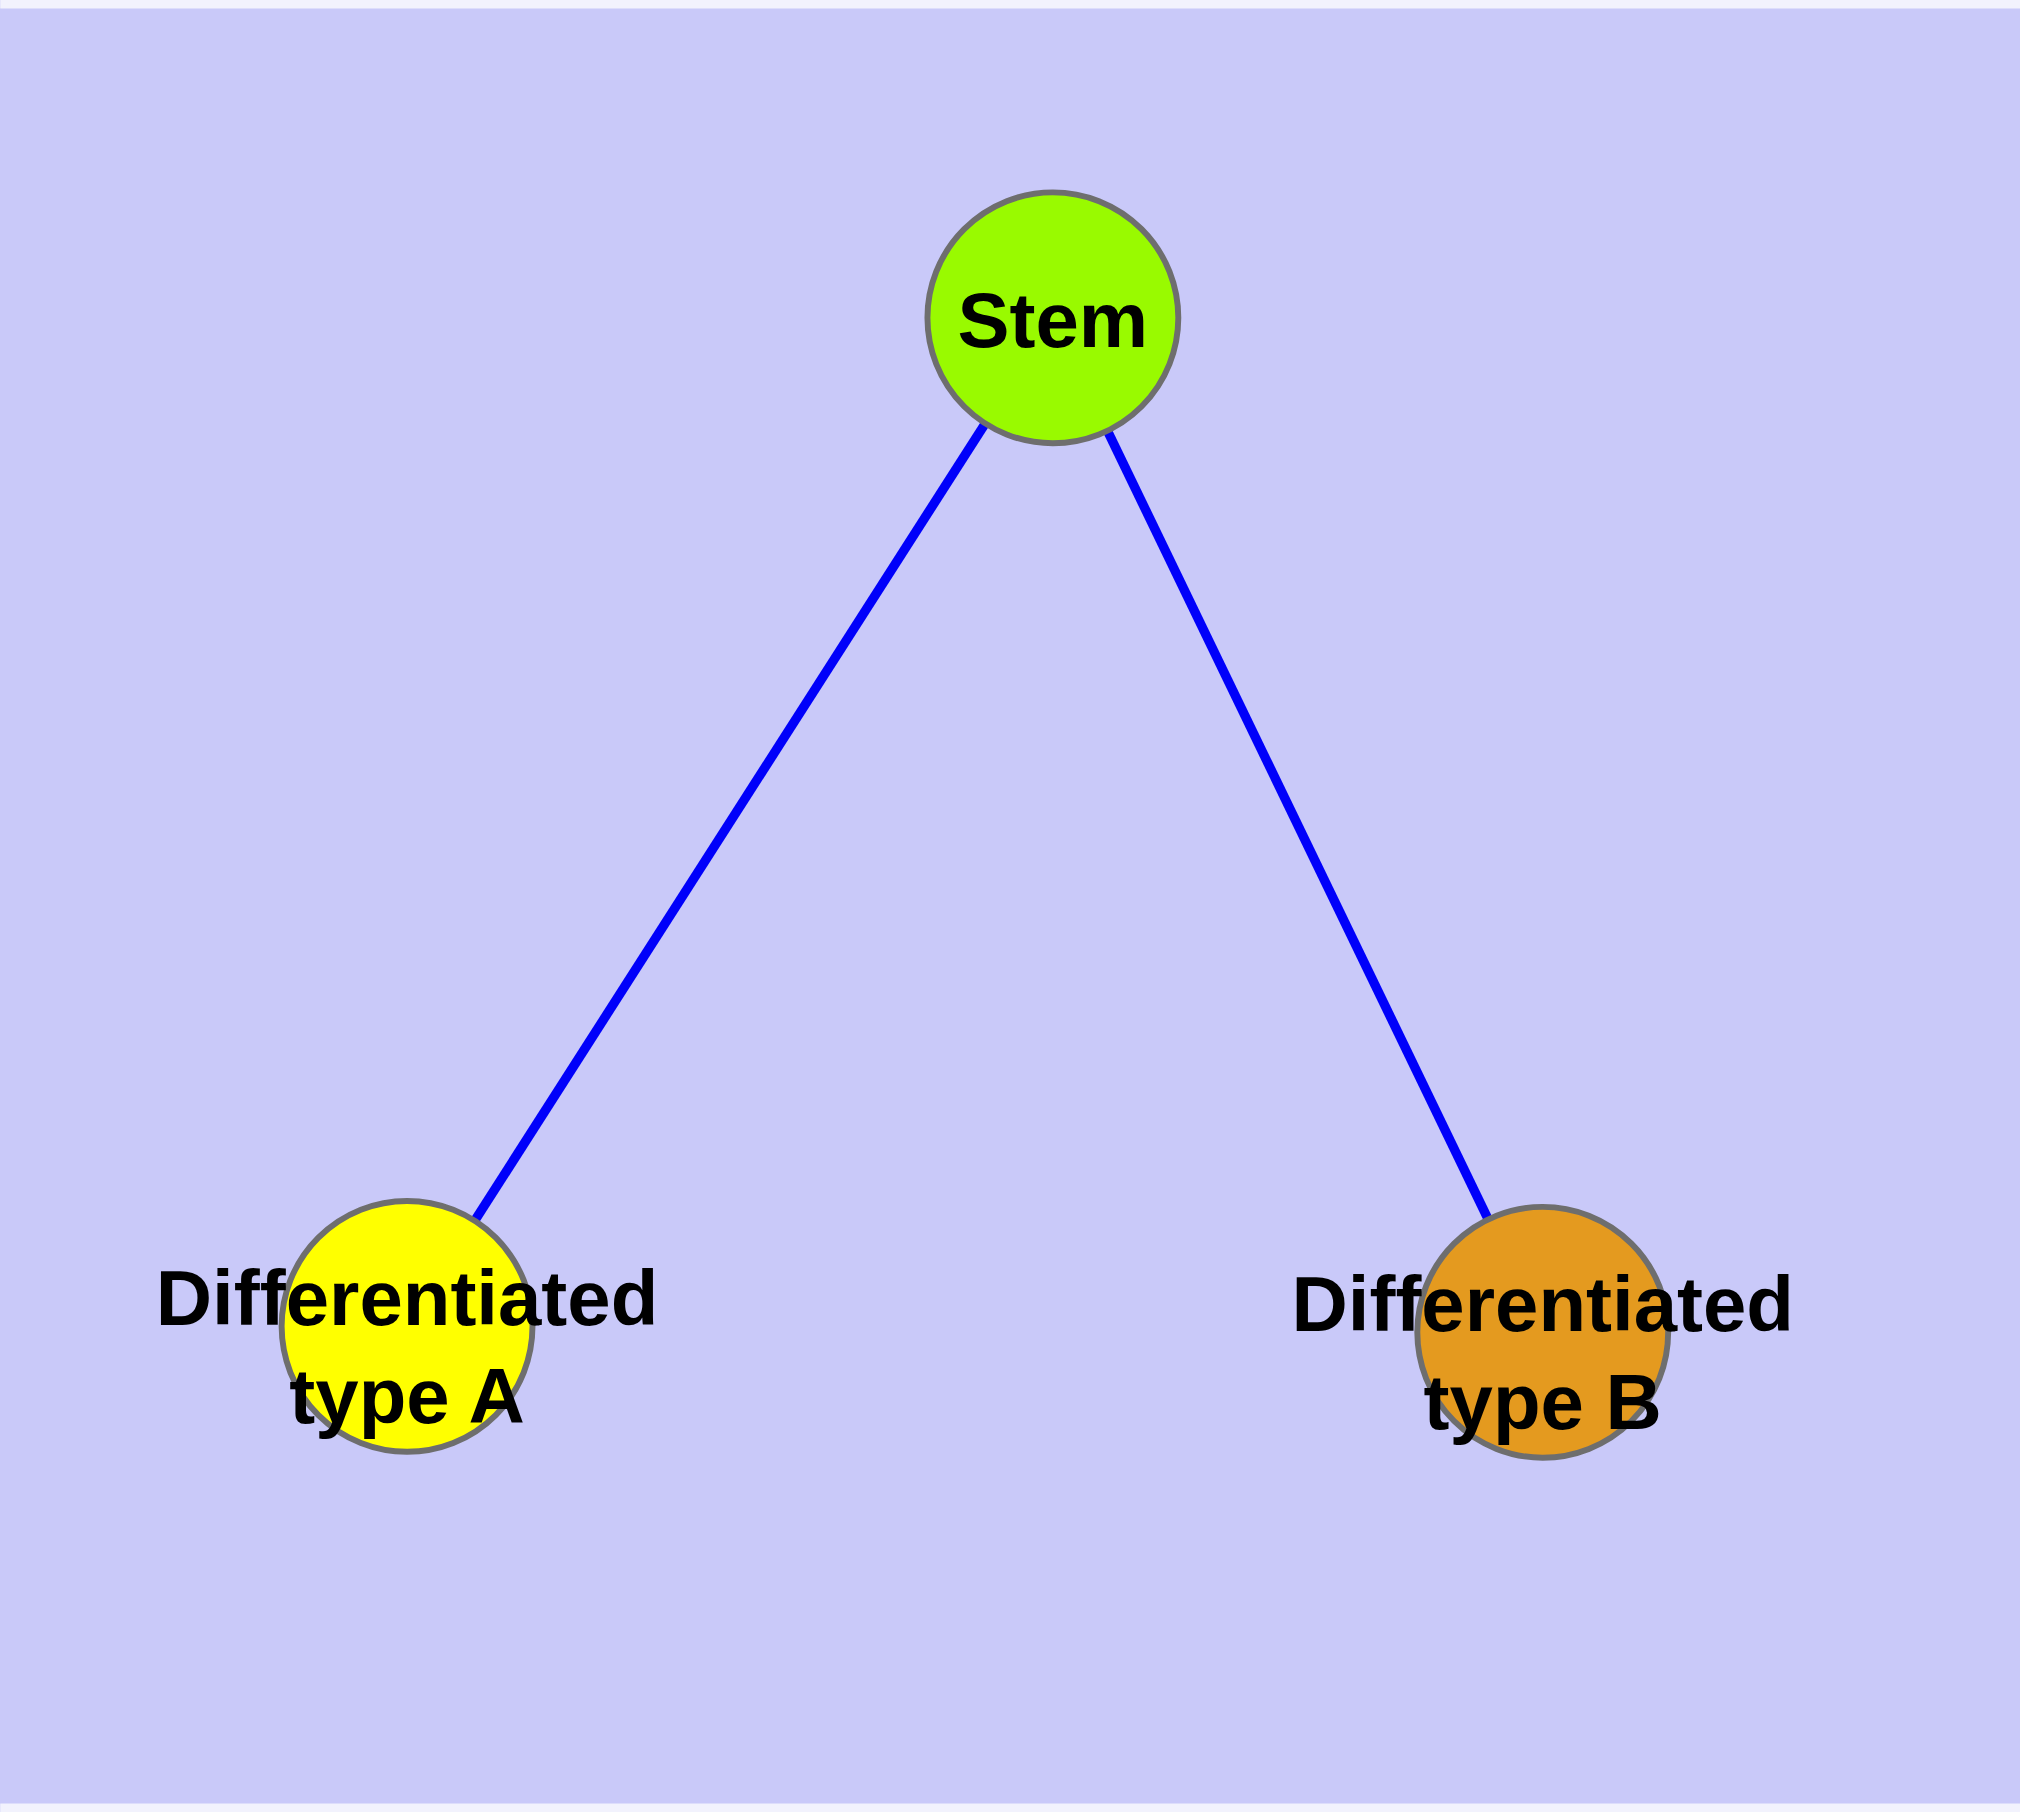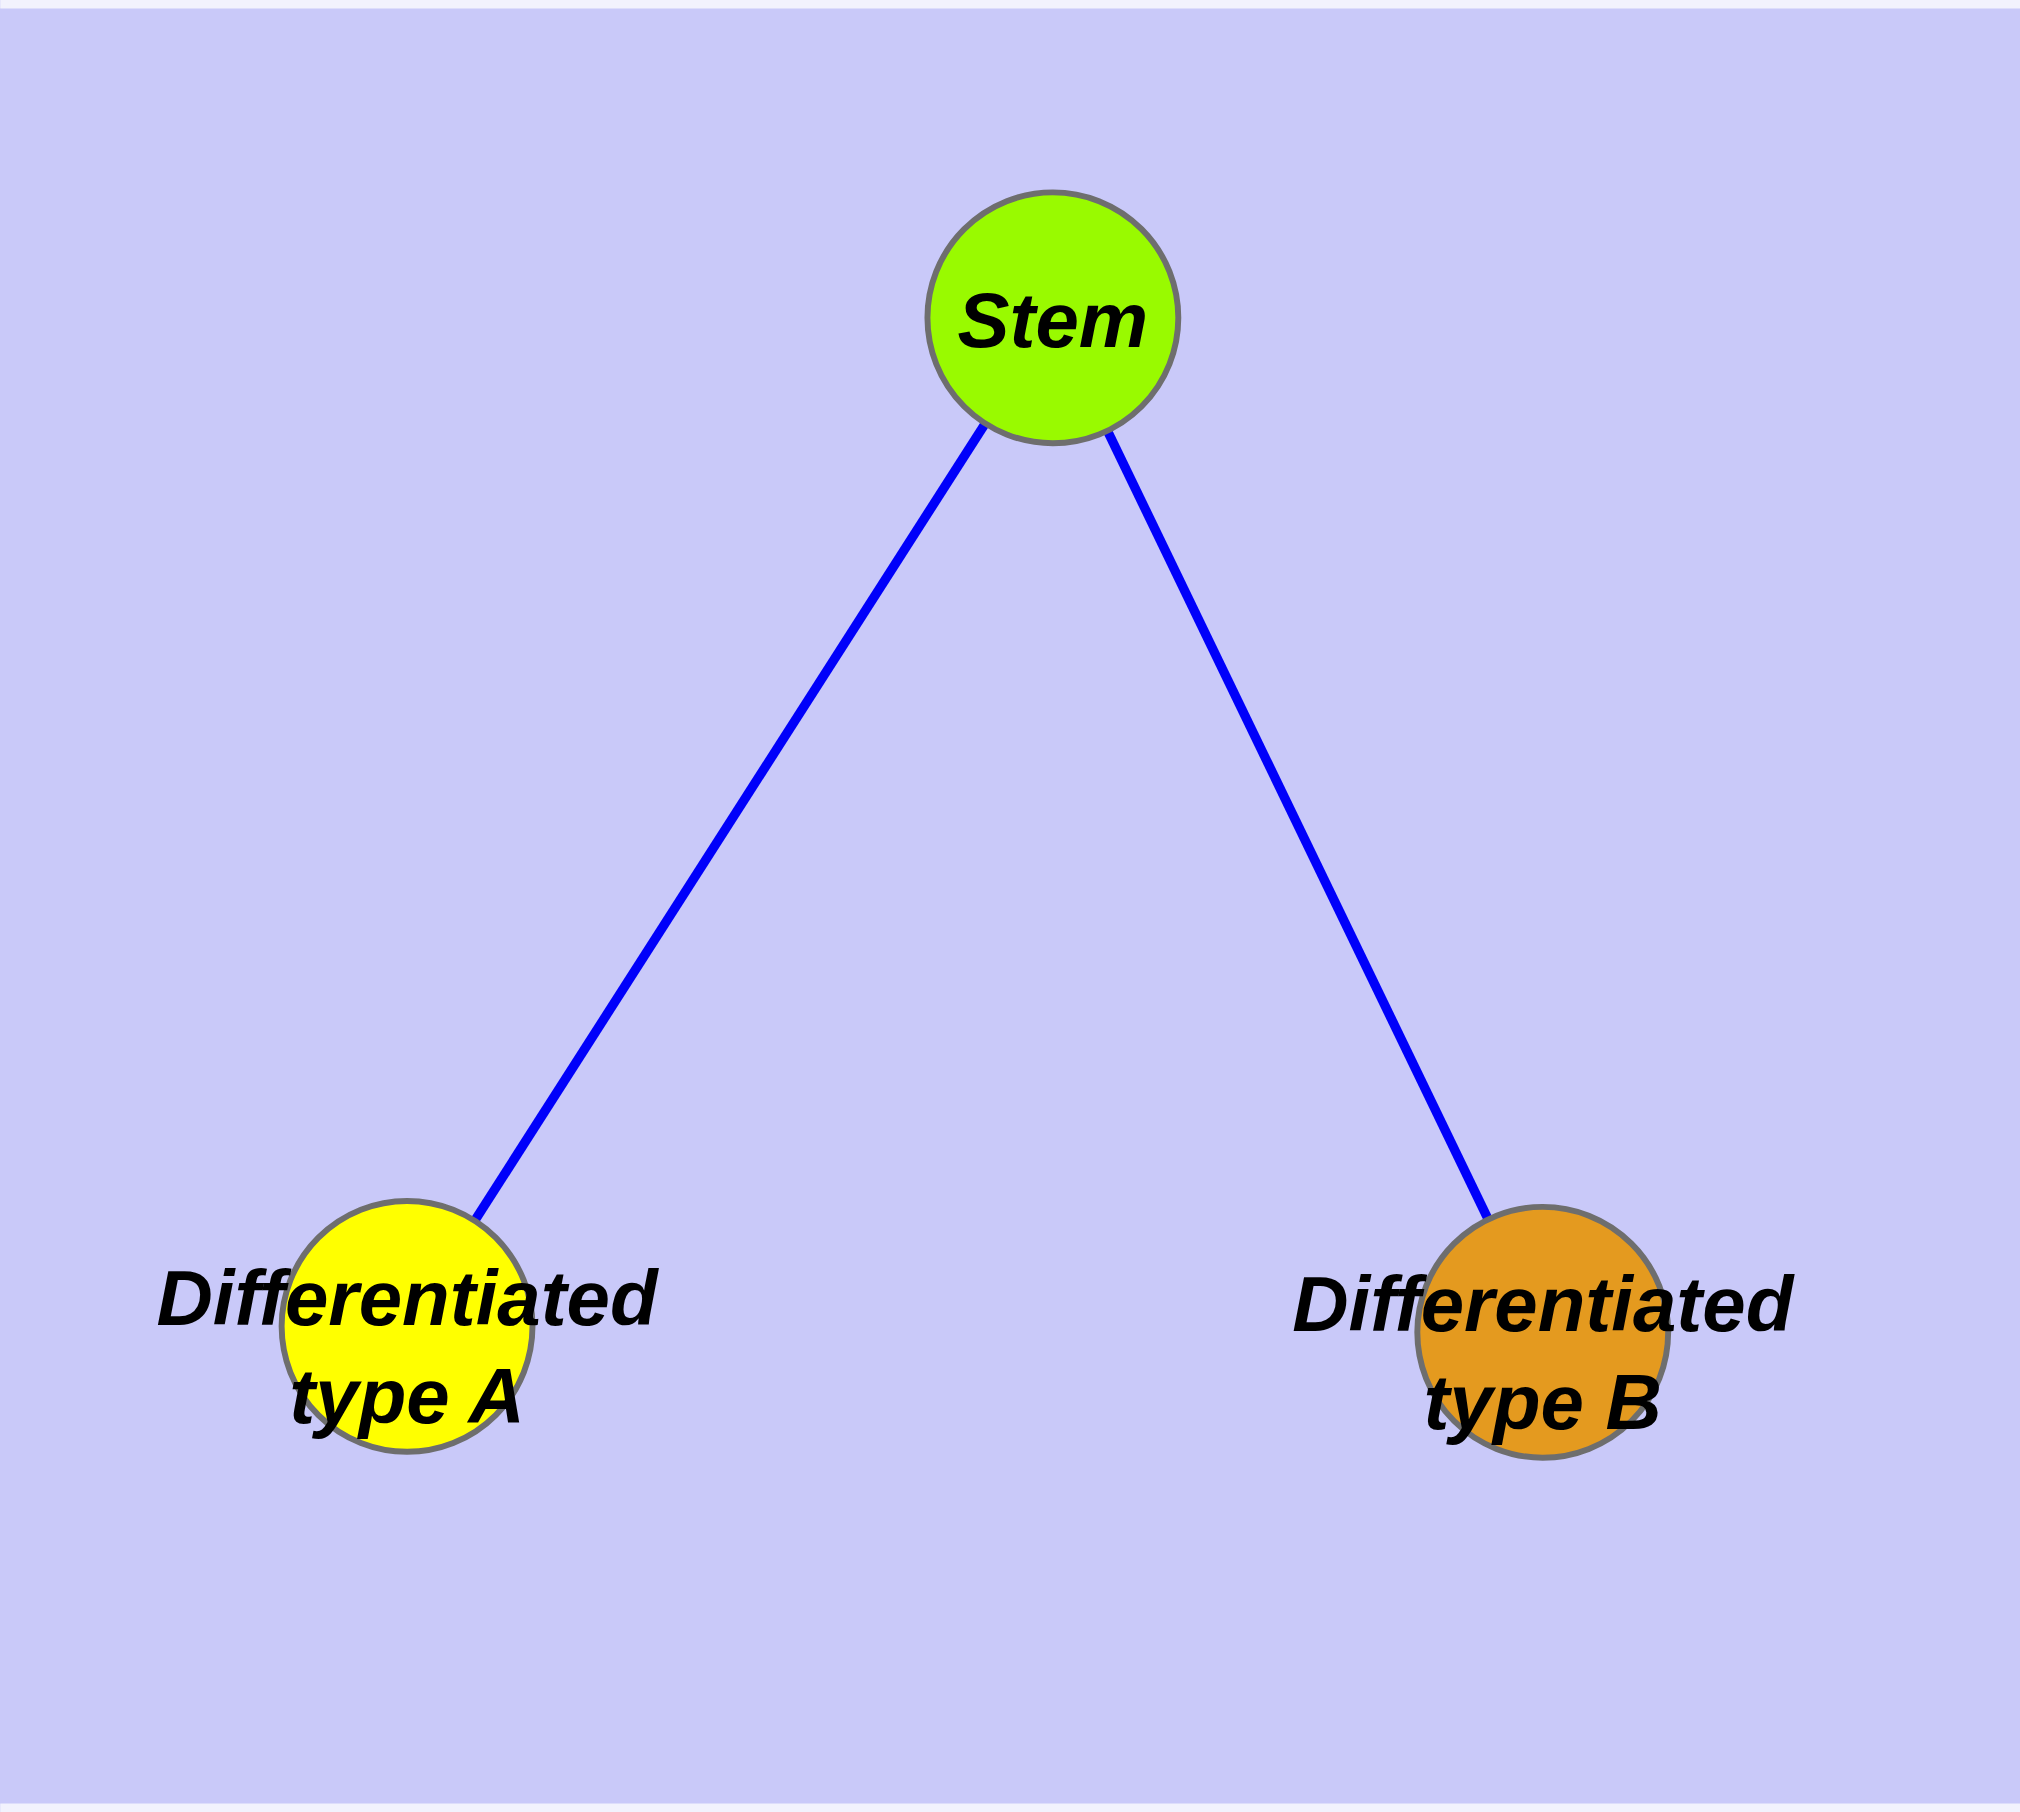--- a/index.html
+++ b/index.html
@@ -7,21 +7,20 @@
     padding: 0;
     width: 2021px;
     height: 1812px;
     overflow: hidden;
     background: #C9C9F9;
   }
   .stage {
     position: relative;
     width: 1664px;
     height: 1812px;
-    font-style: italic;
   }
   svg {
     display: block;
   }
   text.node-label {
     font-family: "Liberation Sans", "DejaVu Sans", sans-serif;
     font-weight: bold;
     font-size: 92px;
     fill: #000000;
     text-anchor: middle;

